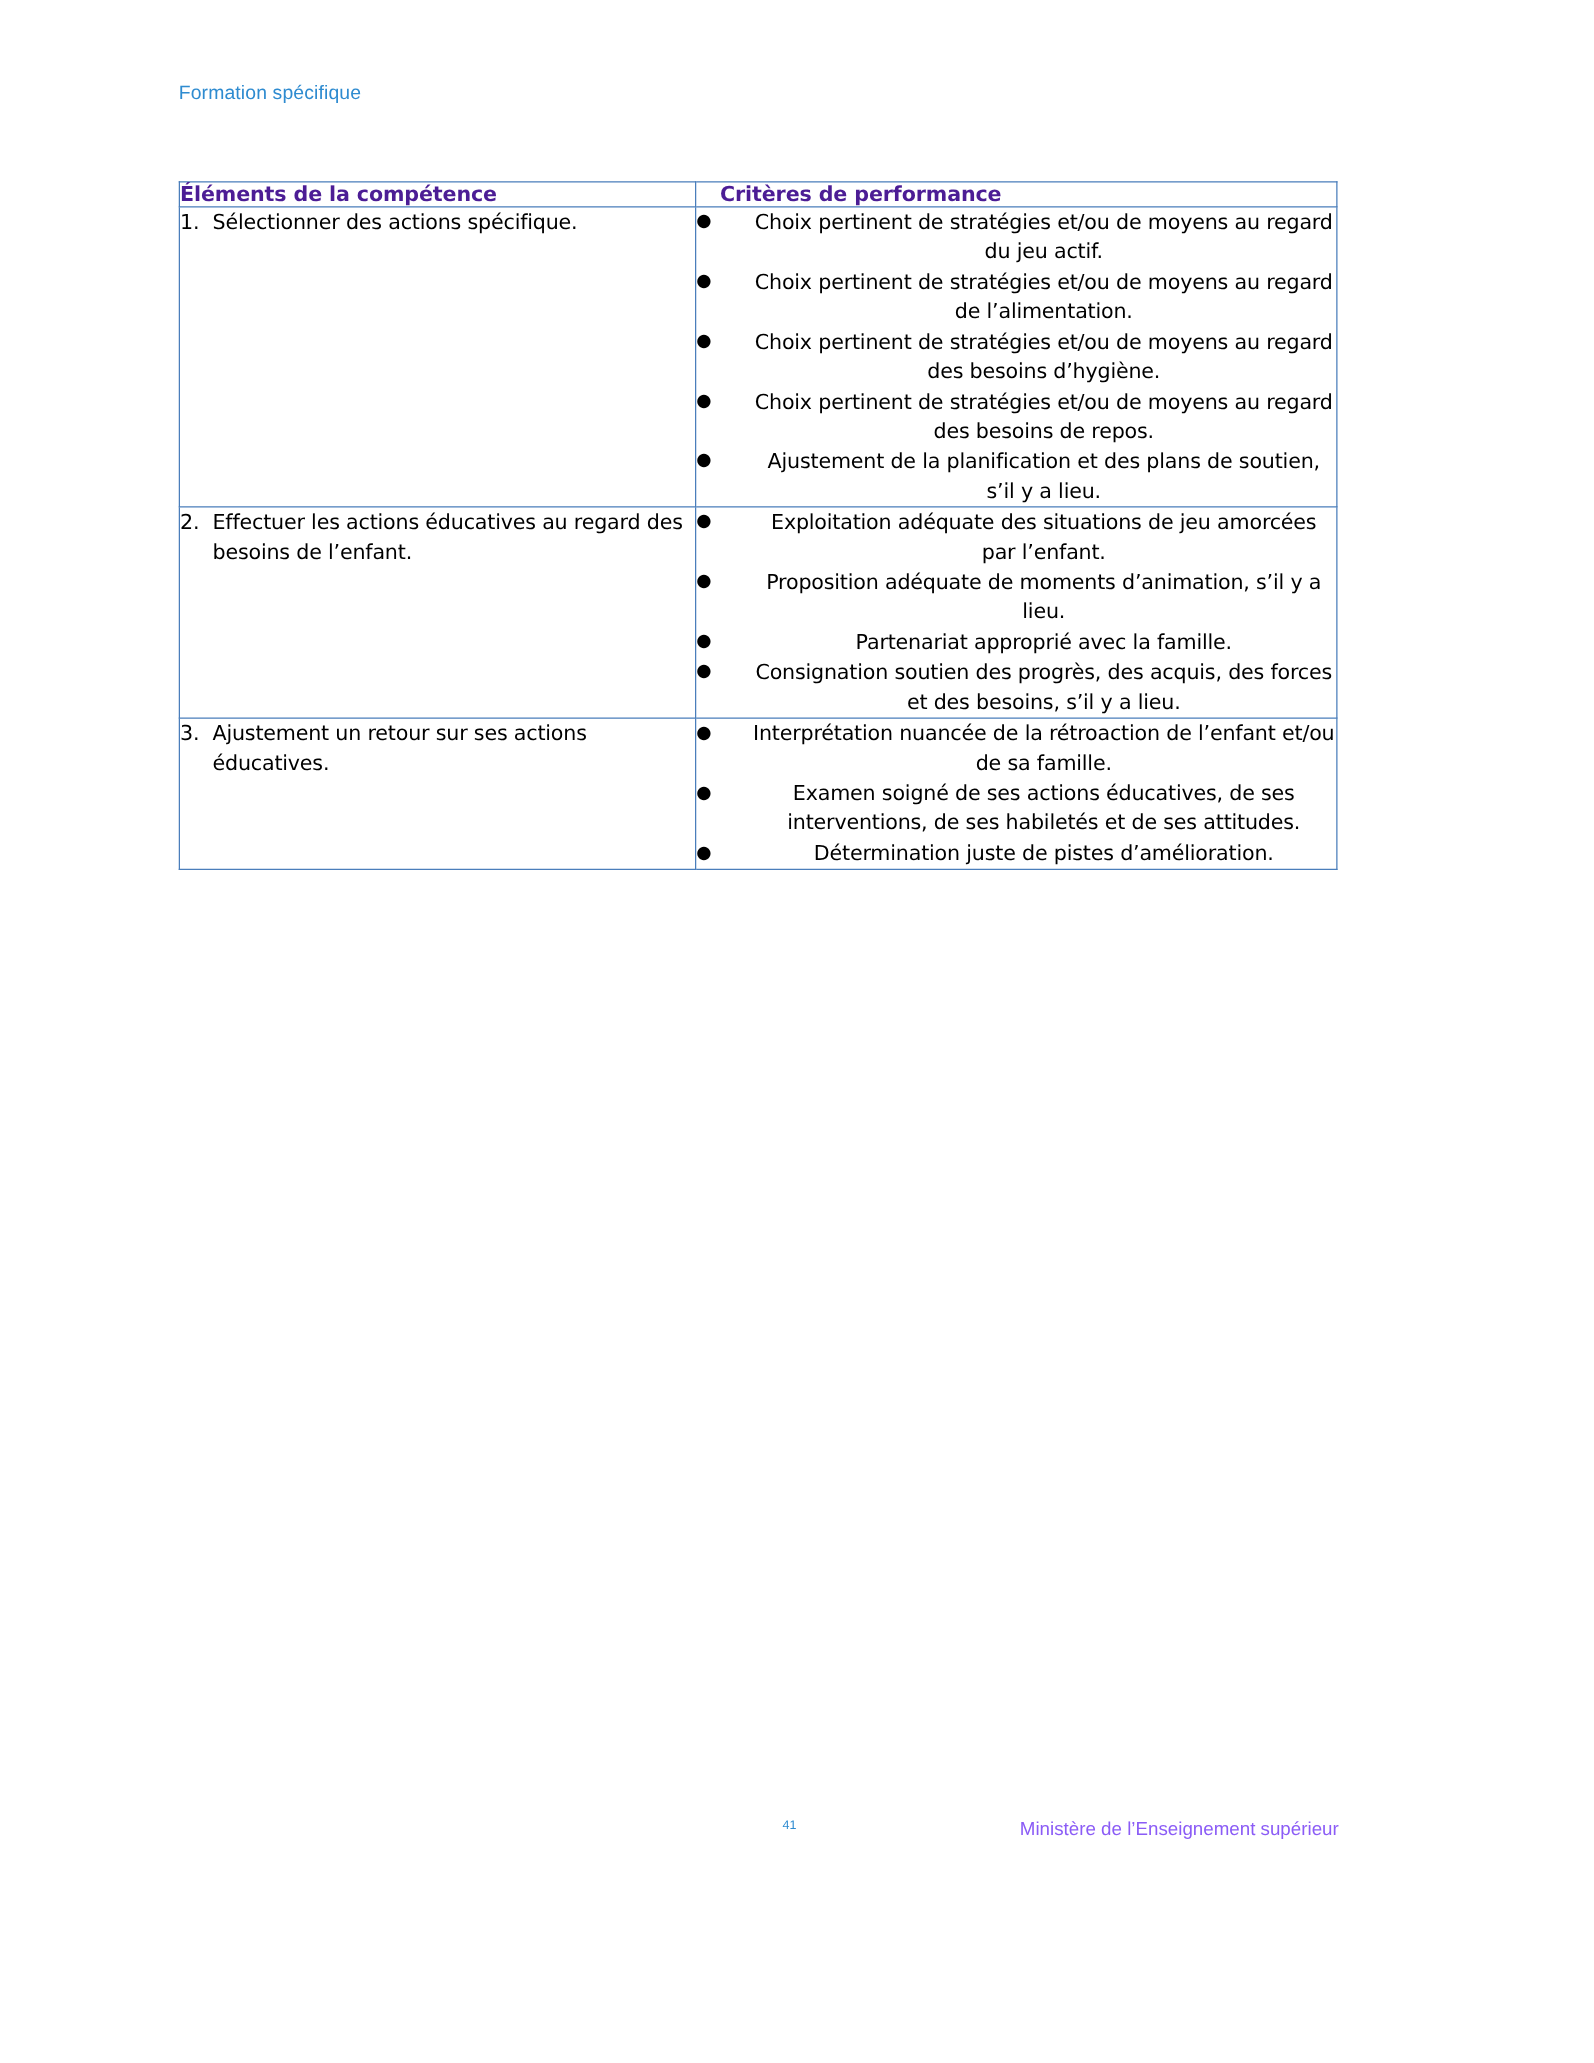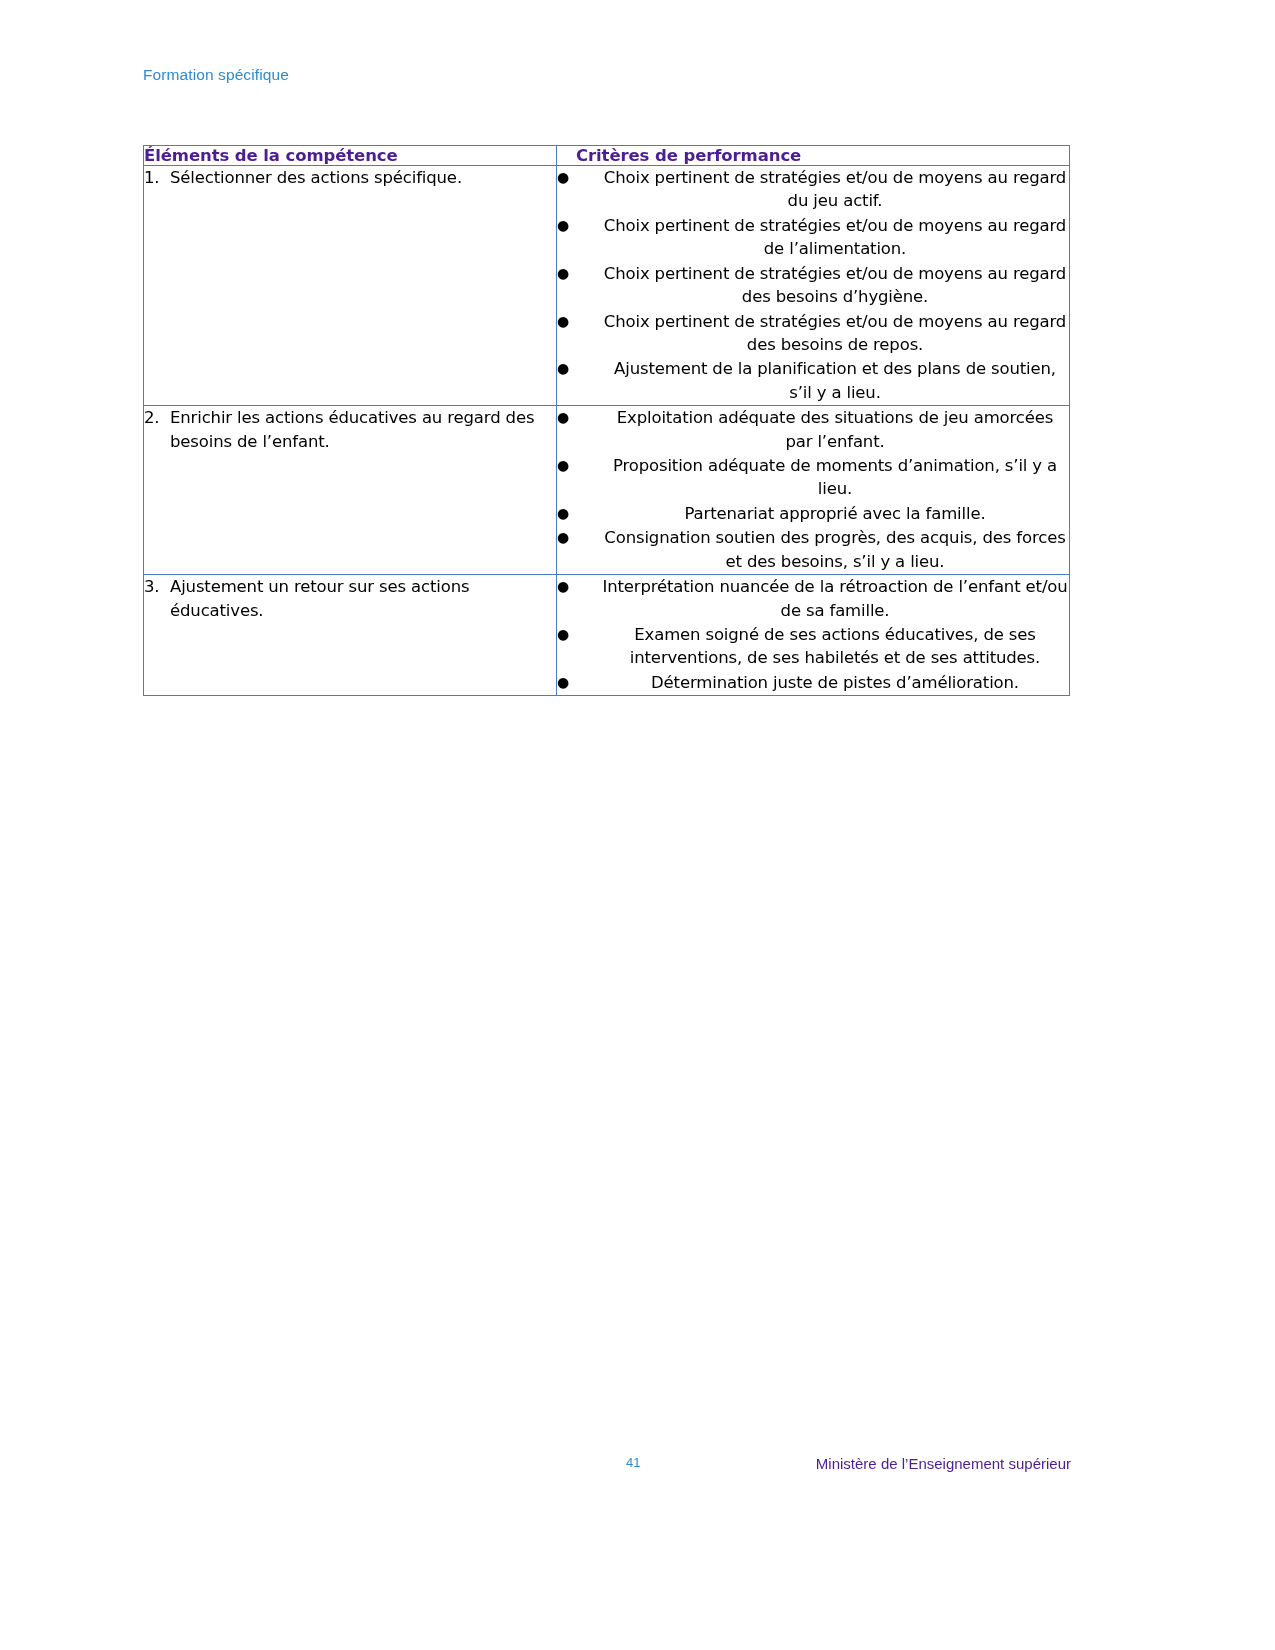--- a/index.html
+++ b/index.html
@@ -113,30 +113,30 @@
     left: 0;
     top: 1455px;
     width: 1275px;
     height: 24px;
   }
   .page-number {
     position: absolute;
     left: 626px;
     top: 0;
     font-family: "Liberation Sans", sans-serif;
-    font-size: 13px;
+    font-size: 10px;
     color: #2e8bd0;
   }
   .footer-right {
     position: absolute;
     right: 204px;
     top: 0;
     font-family: "Liberation Sans", sans-serif;
     font-size: 15px;
-    color: #4c1d95;
+    color: #8b5cf6;
     white-space: nowrap;
   }
 </style>
 </head>
 <body>
 
 <div class="page">
 
   <div class="header-line">Formation spécifique</div>
 
@@ -183,21 +183,21 @@
               <span class="crit-text">Ajustement de la planification et des plans de soutien, s’il y a lieu.</span>
             </li>
           </ul>
         </td>
       </tr>
 
       <tr>
         <td class="elem-cell">
           <div class="elem-item">
             <span class="elem-num">2.</span>
-            <span class="elem-text">Enrichir les actions éducatives au regard des besoins de l’enfant.</span>
+            <span class="elem-text">Effectuer les actions éducatives au regard des besoins de l’enfant.</span>
           </div>
         </td>
         <td class="crit-cell">
           <ul class="crit-list">
             <li>
               <span class="bullet">●</span>
               <span class="crit-text">Exploitation adéquate des situations de jeu amorcées par l’enfant.</span>
             </li>
             <li>
               <span class="bullet">●</span>

